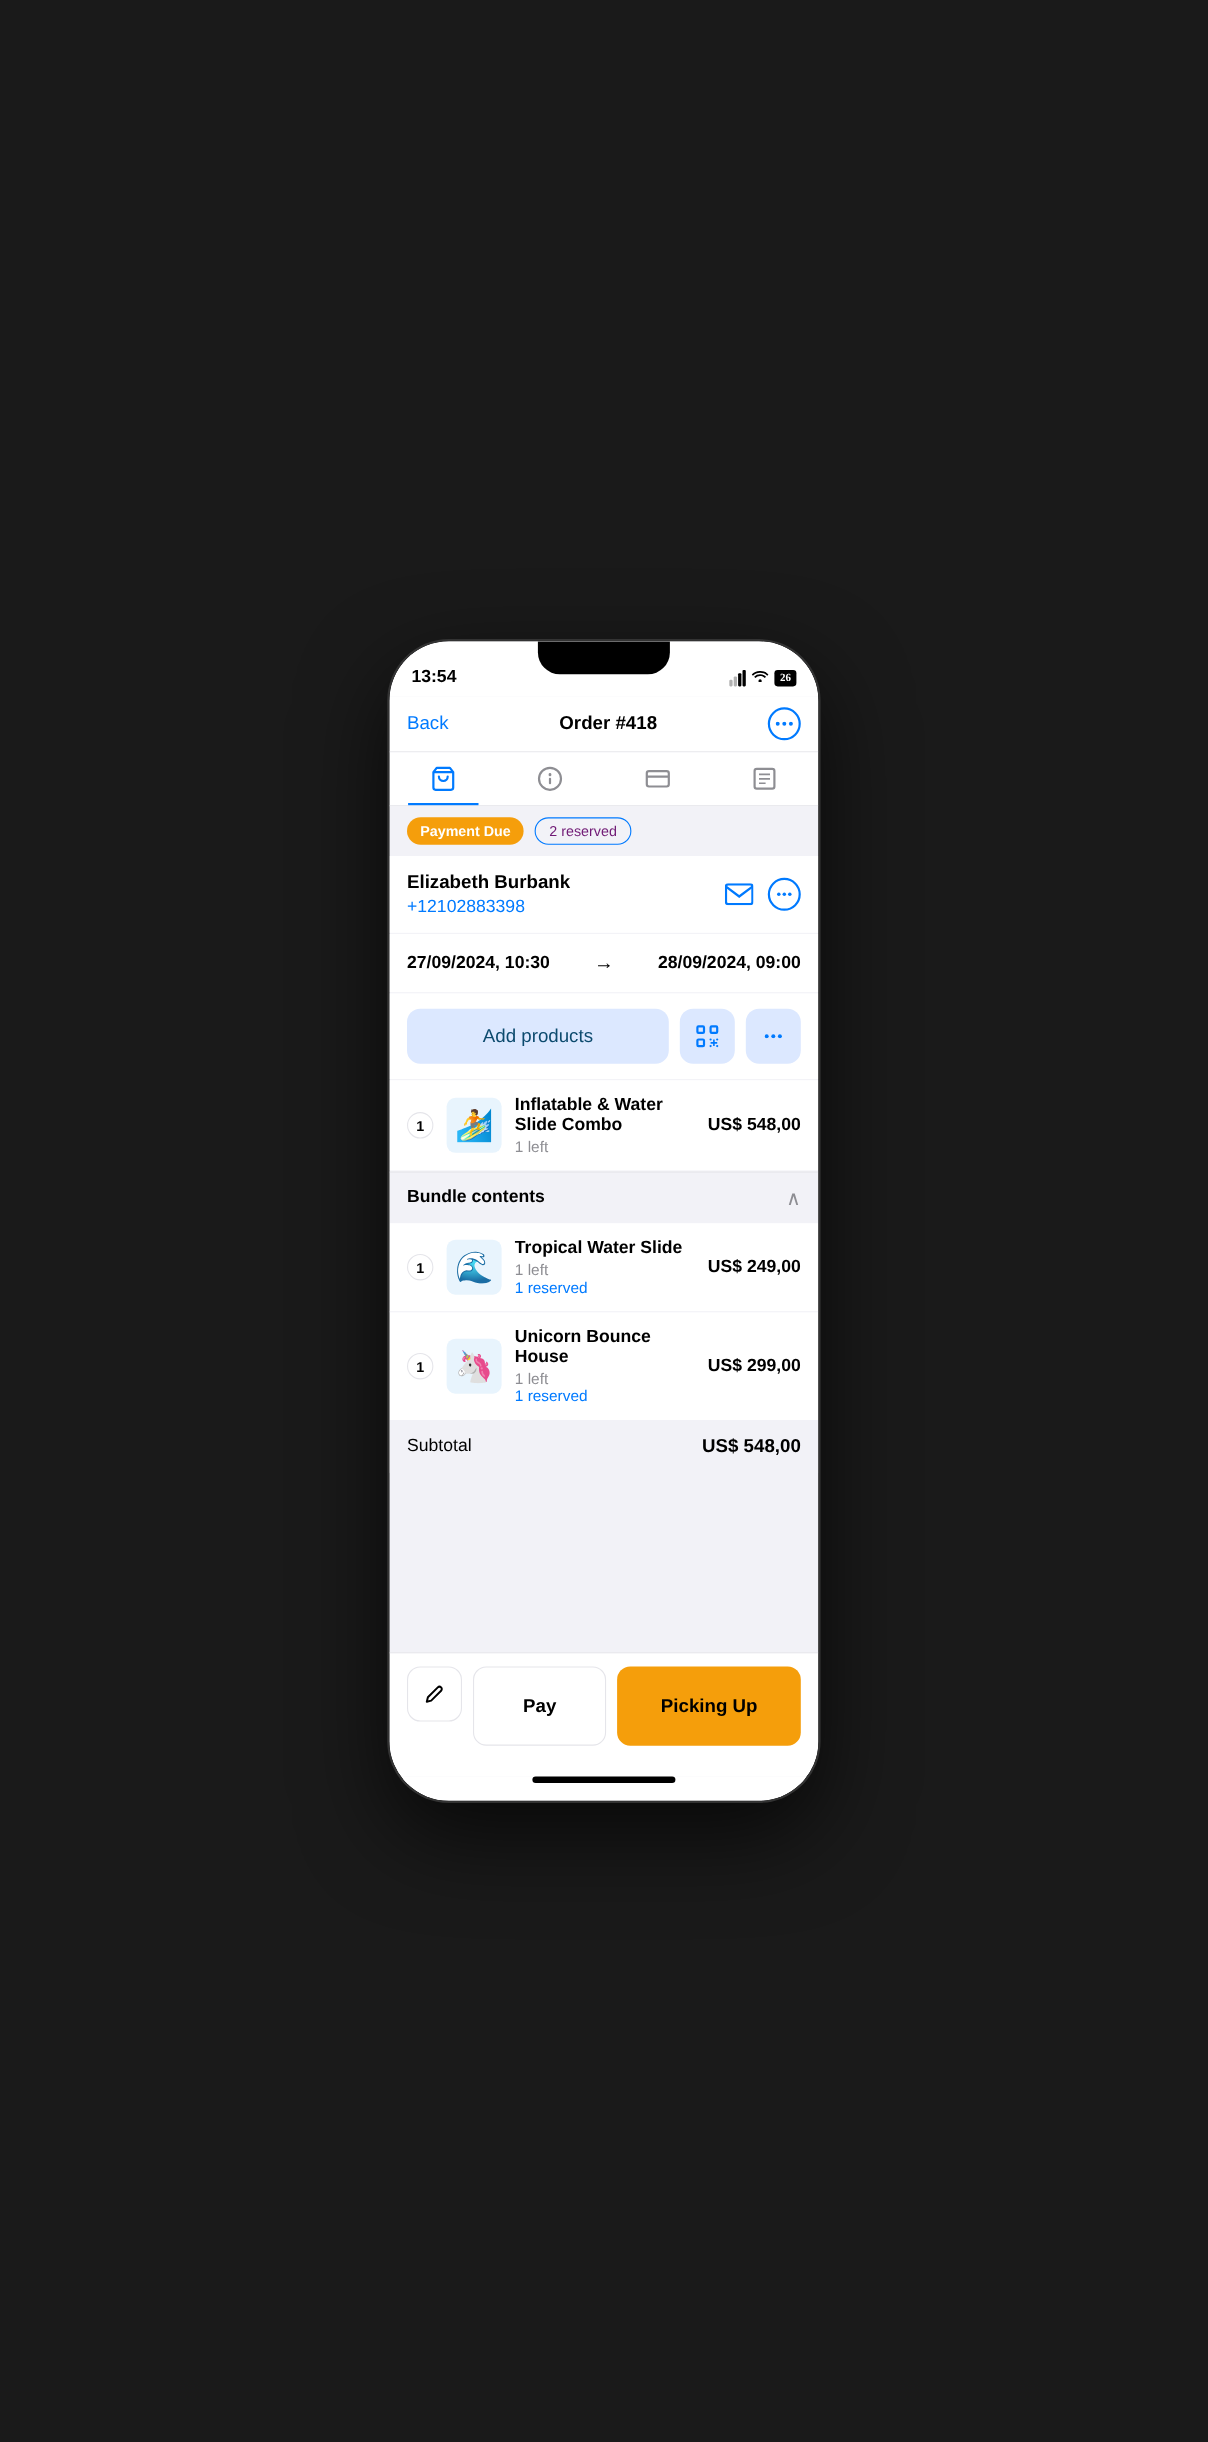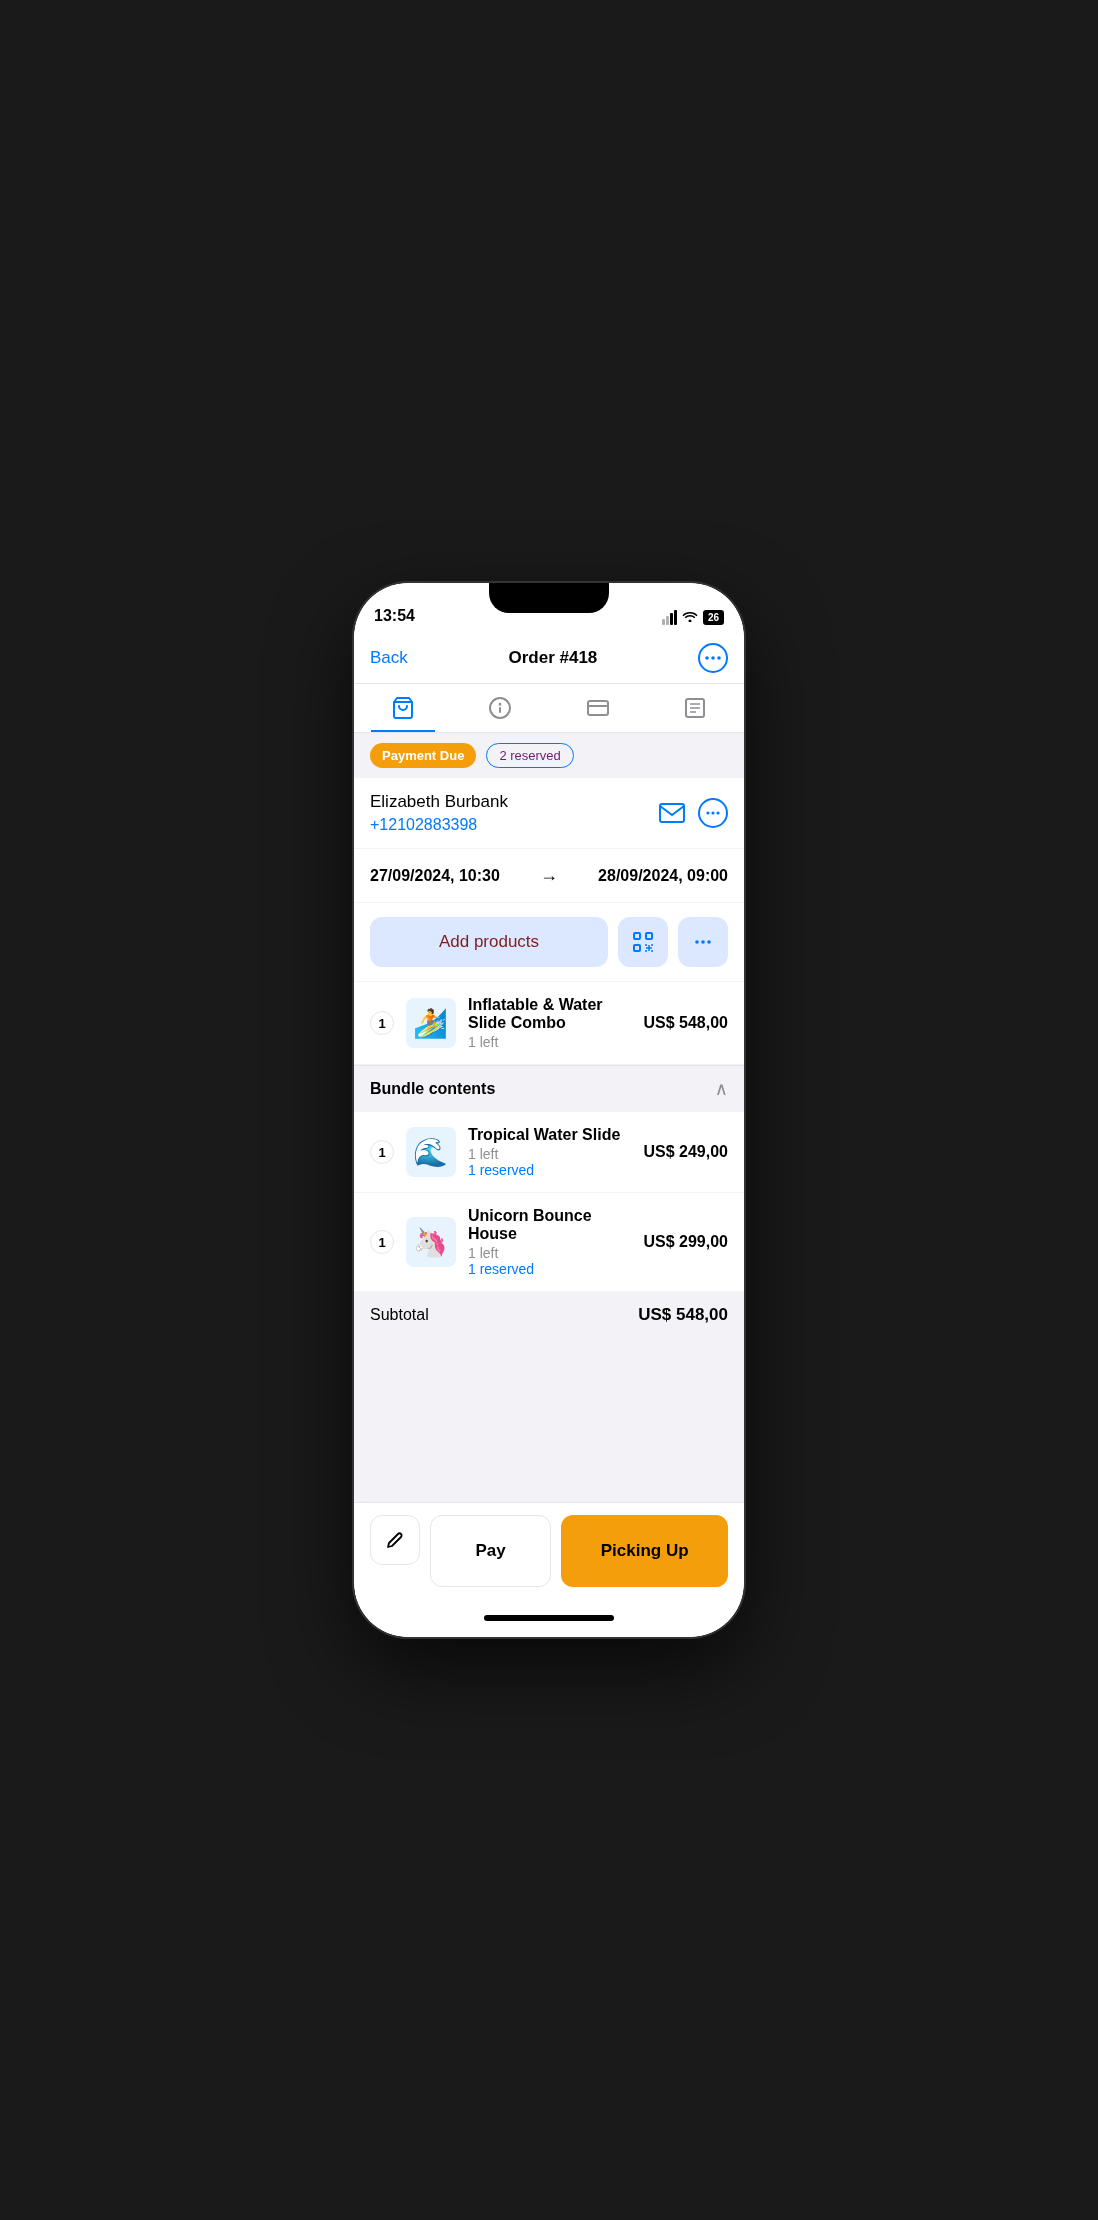--- a/index.html
+++ b/index.html
@@ -62,20 +62,21 @@
     .status-time {
       font-size: 16px;
       font-weight: 600;
       color: #000;
     }
 
     .status-icons {
       display: flex;
       align-items: center;
       gap: 5px;
+      font-family: Liberation Serif, serif;
     }
 
     .signal-bars {
       display: flex;
       align-items: flex-end;
       gap: 1px;
     }
 
     .signal-bar {
       background: #000;
@@ -210,21 +211,21 @@
       justify-content: space-between;
       margin-bottom: 1px;
     }
 
     .customer-info {
       flex: 1;
     }
 
     .customer-name {
       font-size: 17px;
-      font-weight: 400;
+      font-weight: 700;
       color: #000;
       margin-bottom: 4px;
     }
 
     .customer-phone {
       font-size: 16px;
       color: #007aff;
       font-weight: 400;
     }
 
@@ -271,21 +272,21 @@
       background: #fff;
       padding: 14px 16px;
       display: flex;
       gap: 10px;
       margin-bottom: 1px;
     }
 
     .add-products-btn {
       flex: 1;
       background: #dce8ff;
-      color: #7f1d1d;
+      color: #0c4a6e;
       border: none;
       border-radius: 12px;
       padding: 14px;
       font-size: 17px;
       font-weight: 500;
       cursor: pointer;
       text-align: center;
     }
 
     .icon-btn-square {

